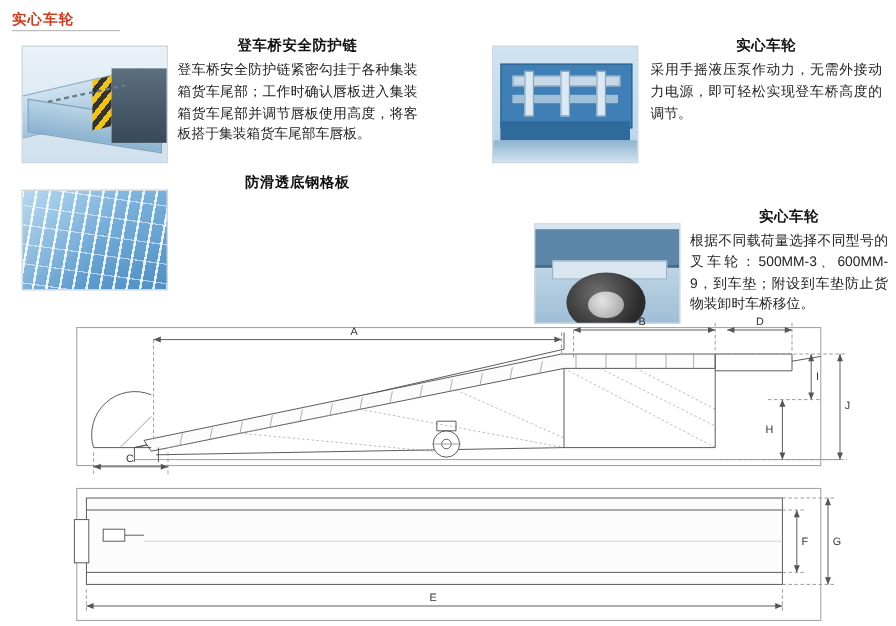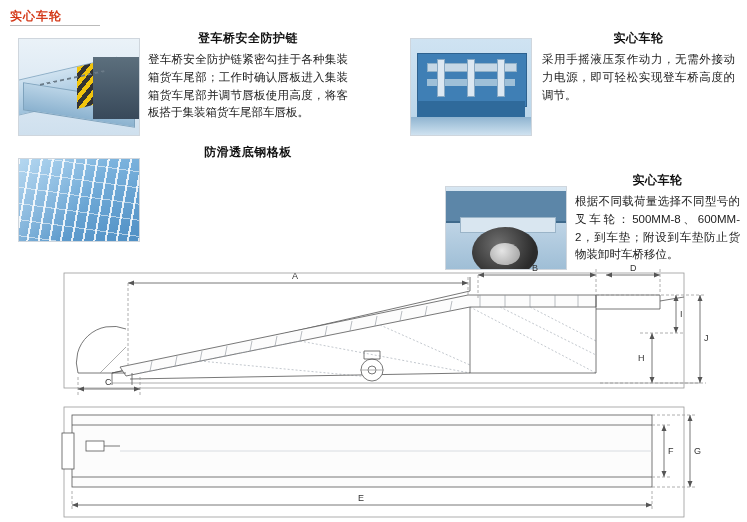--- a/index.html
+++ b/index.html
@@ -174,21 +174,21 @@
         <div class="t4-bg"></div>
         <div class="t4-frame"></div>
         <div class="t4-frame2"></div>
         <div class="t4-tire"></div>
         <div class="t4-hub"></div>
 
       </div>
     </div>
     <div class="ftext" style="left:130px;top:0;width:165px;">
       <div class="ftitle">实心车轮</div>
-      <div class="fbody">根据不同载荷量选择不同型号的叉车轮：500MM-8、600MM-2，到车垫；附设到车垫防止货物装卸时车桥移位。</div>
+      <div class="fbody">根据不同载荷量选择不同型号的叉车轮：500MM-3、600MM-9，到车垫；附设到车垫防止货物装卸时车桥移位。</div>
     </div>
   </div>
 
   <div class="drawing">
     <svg width="747" height="267" viewBox="0 0 747 267" xmlns="http://www.w3.org/2000/svg">
       <g stroke="#555" fill="none" stroke-width="0.8" font-family="Liberation Sans, sans-serif" font-size="9">
 
         <rect x="64" y="18" width="620" height="115" stroke="#999" fill="none"></rect>
 
         <path d="M112,118 L470,36 L470,22" stroke="#555"></path>

